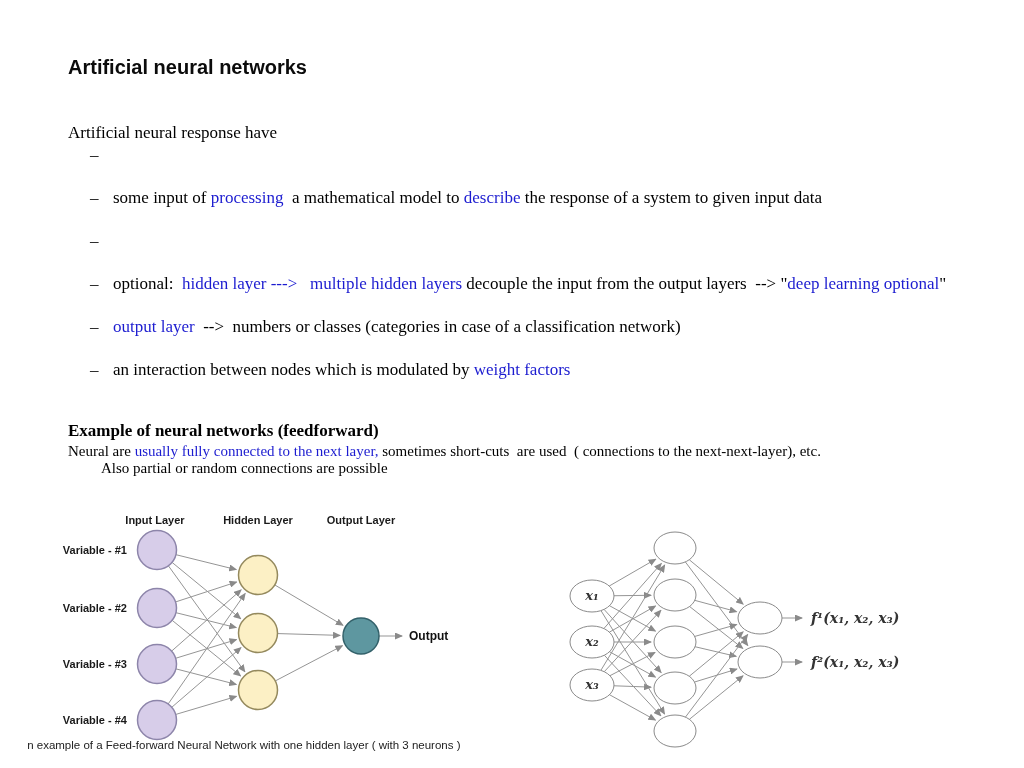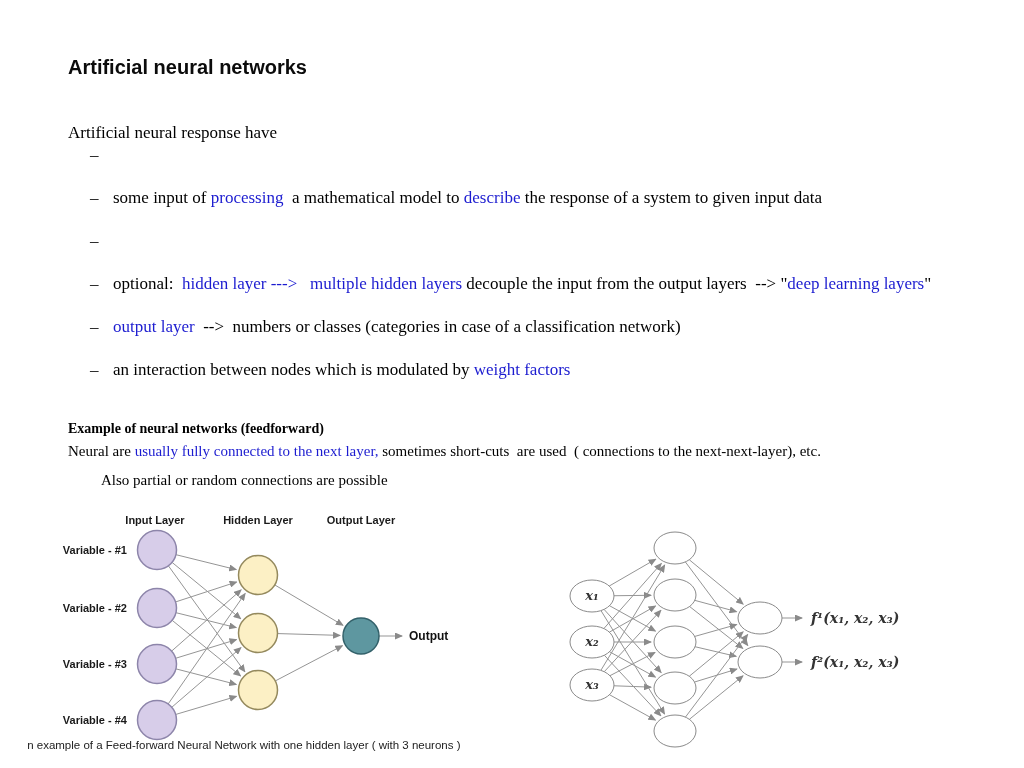--- a/index.html
+++ b/index.html
@@ -6,23 +6,23 @@
   .slide{position:relative;width:1024px;height:768px;background:#ffffff;overflow:hidden;
          font-family:"Liberation Serif",serif;color:#000;}
   .title{position:absolute;left:68px;top:56px;margin:0;
          font-family:"Liberation Sans",sans-serif;font-weight:bold;font-size:20px;color:#0b0b0b;}
   .intro{position:absolute;left:68px;top:123px;font-size:17px;}
   .bullets{position:absolute;left:90px;top:144px;width:925px;}
   .bullet{display:flex;line-height:22px;margin-bottom:21px;font-size:17px;}
   .dash{width:23px;flex:0 0 23px;}
   .btext{white-space:pre;}
   .blue{color:var(--accent-blue,#1c1cd0);}
-  .ex-head{position:absolute;left:68px;top:421px;font-size:14px;font-weight:bold;}
+  .ex-head{position:absolute;left:68px;top:421px;font-size:17px;font-weight:bold;}
   .ex-line1{position:absolute;left:68px;top:443px;font-size:15px;white-space:pre;}
-  .ex-line2{position:absolute;left:101px;top:460px;font-size:15px;margin-top:12px;}
+  .ex-line2{position:absolute;left:101px;top:460px;font-size:15px;}
   .left-svg{position:absolute;left:28px;top:505px;width:440px;height:255px;}
   .right-svg{position:absolute;left:560px;top:515px;width:450px;height:245px;}
   .layer-header{font-family:"Liberation Sans",sans-serif;font-weight:bold;font-size:11px;fill:#1a1a1a;}
   .var-label{font-family:"Liberation Sans",sans-serif;font-weight:bold;font-size:11px;fill:#1a1a1a;}
   .output-label{font-family:"Liberation Sans",sans-serif;font-weight:bold;font-size:12px;fill:#111;}
   .caption{font-family:"Liberation Sans",sans-serif;font-size:11.5px;fill:#222;}
   .in-node{fill:var(--input-node,#d7cde9);stroke:#8d85aa;stroke-width:1.5;}
   .hid-node{fill:var(--hidden-node,#fcf0c5);stroke:#94895d;stroke-width:1.5;}
   .out-node{fill:var(--output-node,#5e97a0);stroke:#33616a;stroke-width:1.5;}
   .math-label{font-family:"DejaVu Serif",serif;font-style:italic;font-weight:bold;font-size:13px;fill:#333;}
@@ -43,21 +43,21 @@
     </div>
     <div class="bullet">
       <span class="dash">–</span>
       <span class="btext"><span>some input of </span><span class="blue">processing</span><span>  a mathematical model to </span><span class="blue">describe</span><span> the response of a system to given input data</span></span>
     </div>
     <div class="bullet">
       <span class="dash">–</span>
     </div>
     <div class="bullet">
       <span class="dash">–</span>
-      <span class="btext"><span>optional:  </span><span class="blue">hidden layer ---&gt;</span><span>   </span><span class="blue">multiple hidden layers</span><span> decouple the input from the output layers  --&gt; "</span><span class="blue">deep learning layers</span><span>"</span></span>
+      <span class="btext"><span>optional:  </span><span class="blue">hidden layer ---&gt;</span><span>   </span><span class="blue">multiple hidden layers</span><span> decouple the input from the output layers  --&gt; "</span><span class="blue">deep learning optional</span><span>"</span></span>
     </div>
     <div class="bullet">
       <span class="dash">–</span>
       <span class="btext"><span class="blue">output layer</span><span>  --&gt;  numbers or classes (categories in case of a classification network)</span></span>
     </div>
     <div class="bullet">
       <span class="dash">–</span>
       <span class="btext"><span>an interaction between nodes which is modulated by </span><span class="blue">weight factors</span></span>
     </div>
   </div>

